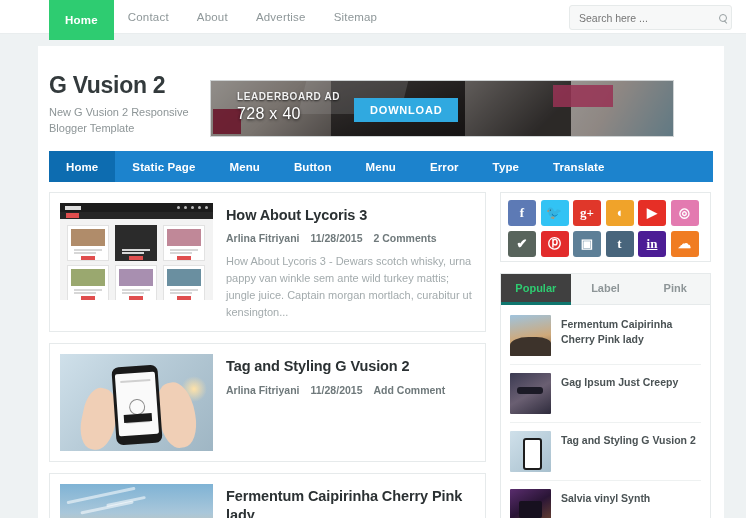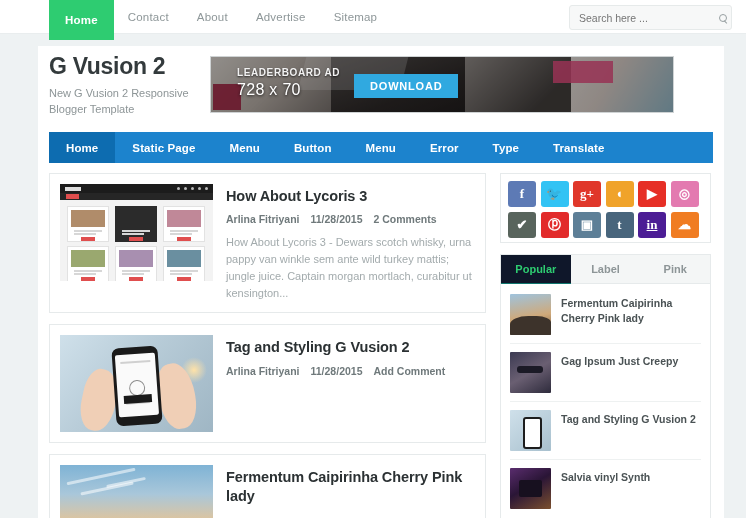--- a/index.html
+++ b/index.html
@@ -79,22 +79,22 @@
     position: absolute;
     left: 38px; top: 46px;
     width: 686px;
     min-height: 480px;
     background: #ffffff;
   }
 
   
   .header {
     display: flex;
-    align-items: center;
-    padding: 4px 0 10px 0;
+    align-items: flex-end;
+    padding: 23px 0 10px 0;
   }
   .brand { width: 172px; padding-left: 11px; padding-top: 4px; }
   .brand-title {
     font-size: 23px; font-weight: bold; color: #333a3c;
     letter-spacing: -0.3px; line-height: 1.1;
   }
   .brand-desc {
     margin-top: 7px;
     font-size: 11px; color: #8d9597; line-height: 1.45;
   }
@@ -252,21 +252,21 @@
     margin-top: 11px;
     border:1px solid #e6eaeb; background:#fff;
   }
   .tabs { display:flex; background:#f4f6f6; border-bottom:1px solid #e6eaeb; }
   .tab {
     flex:1; text-align:center;
     padding: 8px 0;
     font-size: 11px; font-weight:bold; color:#8d9597;
     cursor:pointer;
   }
-  .tab.active { background:#0f172a; color:#2ecc71; border-bottom:1px solid #0f766e; margin-bottom:-1px; }
+  .tab.active { background:#404040; color:#2ecc71; border-bottom:3px solid #0f766e; margin-bottom:-1px; }
   .plist { padding: 2px 9px 4px 9px; }
   .pitem {
     display:flex; gap:10px; align-items:flex-start;
     padding: 8px 0;
     border-bottom:1px solid #eef1f1;
   }
   .pitem:last-child { border-bottom:none; }
   .pthumb { width:41px; height:41px; flex:0 0 41px; overflow:hidden; position:relative; background:#ccc; border-radius:1px;}
   .ptitle { font-size:10.5px; font-weight:bold; color:#4a5254; line-height:1.45; padding-top:2px; cursor:pointer;}
 
@@ -316,21 +316,21 @@
           <div class="ad-b3"></div>
         <div class="ad-b4"></div>
           <div class="ad-pink"></div>
           <div class="ad-red"></div>
         <div class="ad-skew"></div>
       </div>
       <div class="ad-overlay"></div>
       <div class="ad-content">
         <div>
           <div class="ad-text1">LEADERBOARD AD</div>
-          <div class="ad-text2">728 x 70</div>
+          <div class="ad-text2">728 x 40</div>
         </div>
         <button class="ad-btn">DOWNLOAD</button>
       </div>
     </div>
   </div>
 
   <nav class="mainnav" id="mainnav">
       <a class="mainnav-item active">Home</a>
       <a class="mainnav-item">Static Page</a>
       <a class="mainnav-item">Menu</a>

